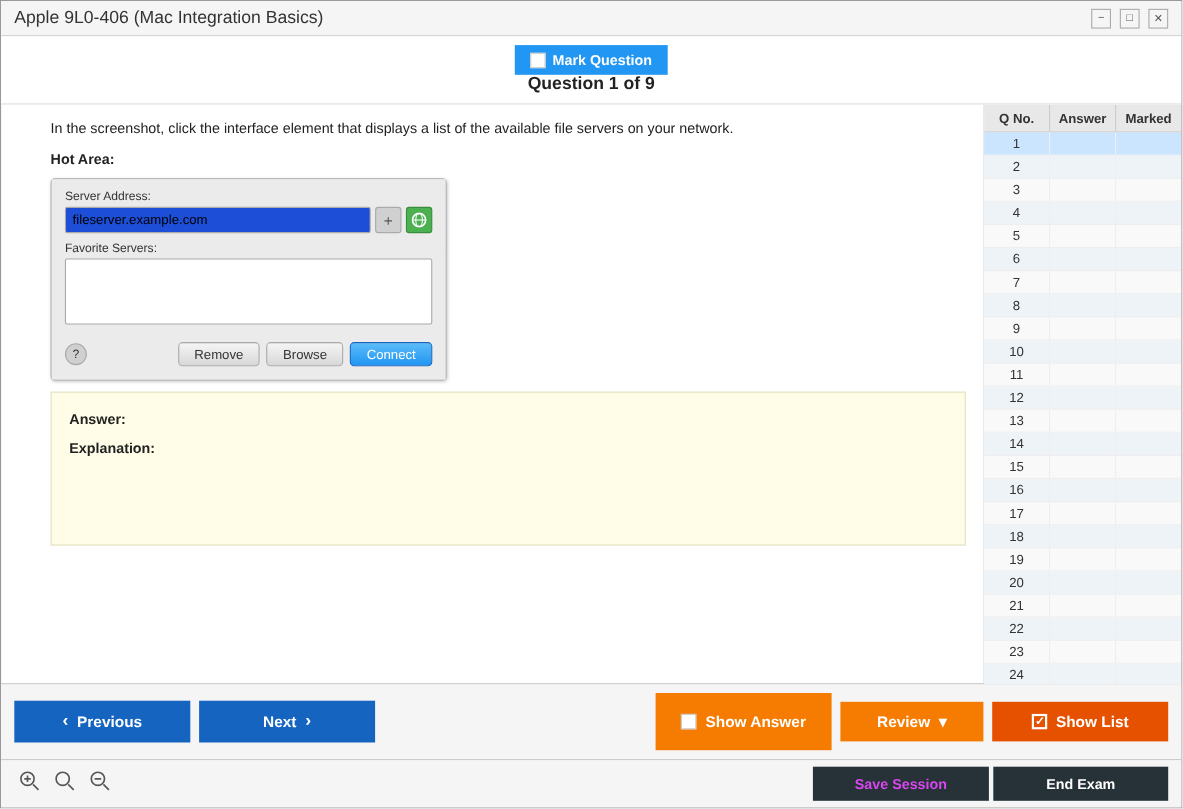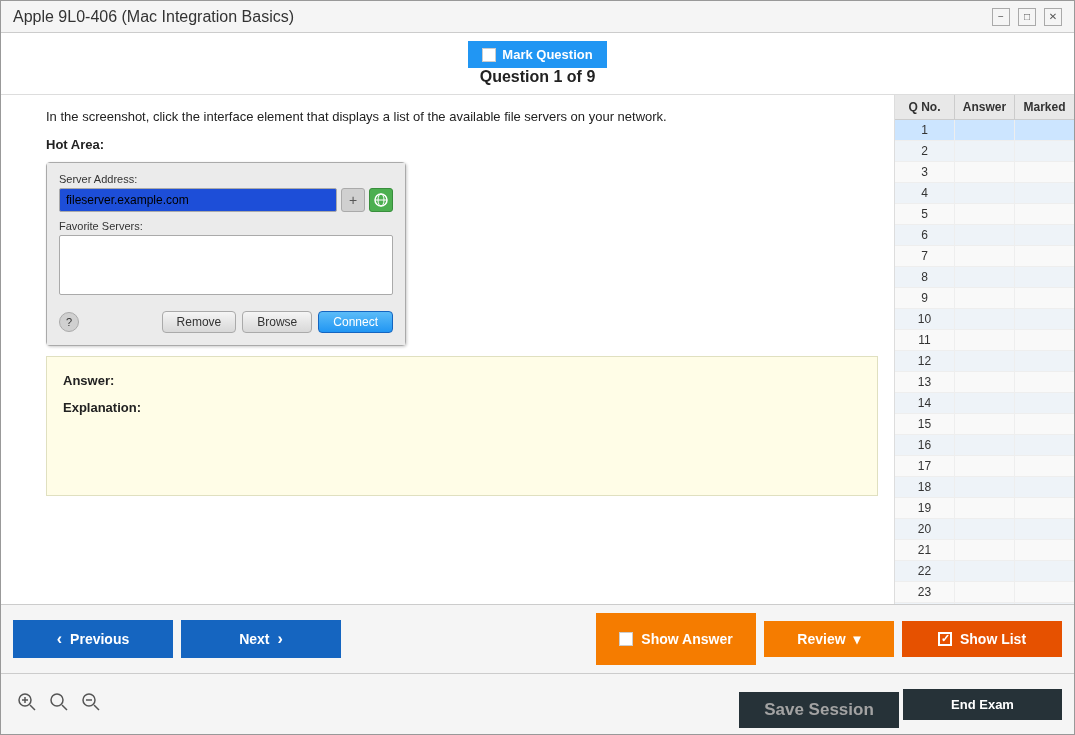--- a/index.html
+++ b/index.html
@@ -447,29 +447,28 @@
       background: none;
       border: none;
       cursor: pointer;
       font-size: 16px;
       color: #555;
       padding: 2px 4px;
     }
 
     .save-session-btn {
       background: #263238;
-      color: #a3a3a3;
+      color: #d946ef;
       border: none;
       padding: 8px 0;
-      font-size: 17px;
+      font-size: 13px;
       font-weight: bold;
       cursor: pointer;
       width: 160px;
       margin-left: auto;
-      margin-top: 12px;
     }
 
     .end-exam-btn {
       background: #263238;
       color: #fff;
       border: none;
       padding: 8px 16px;
       font-size: 13px;
       font-weight: bold;
       cursor: pointer;

